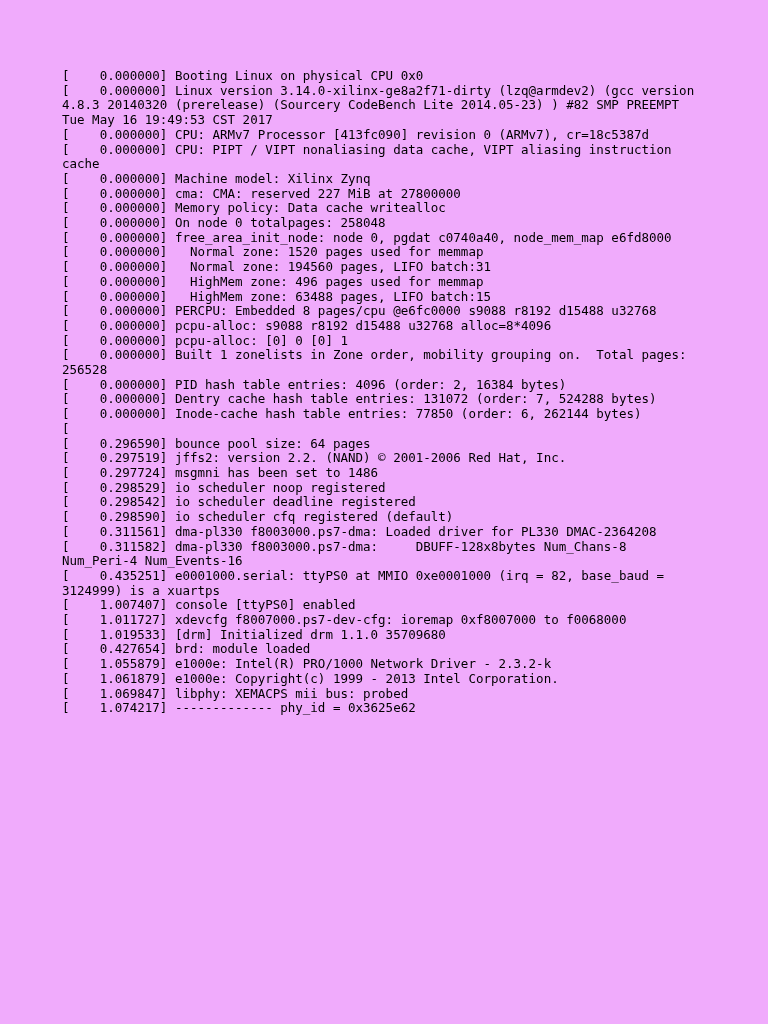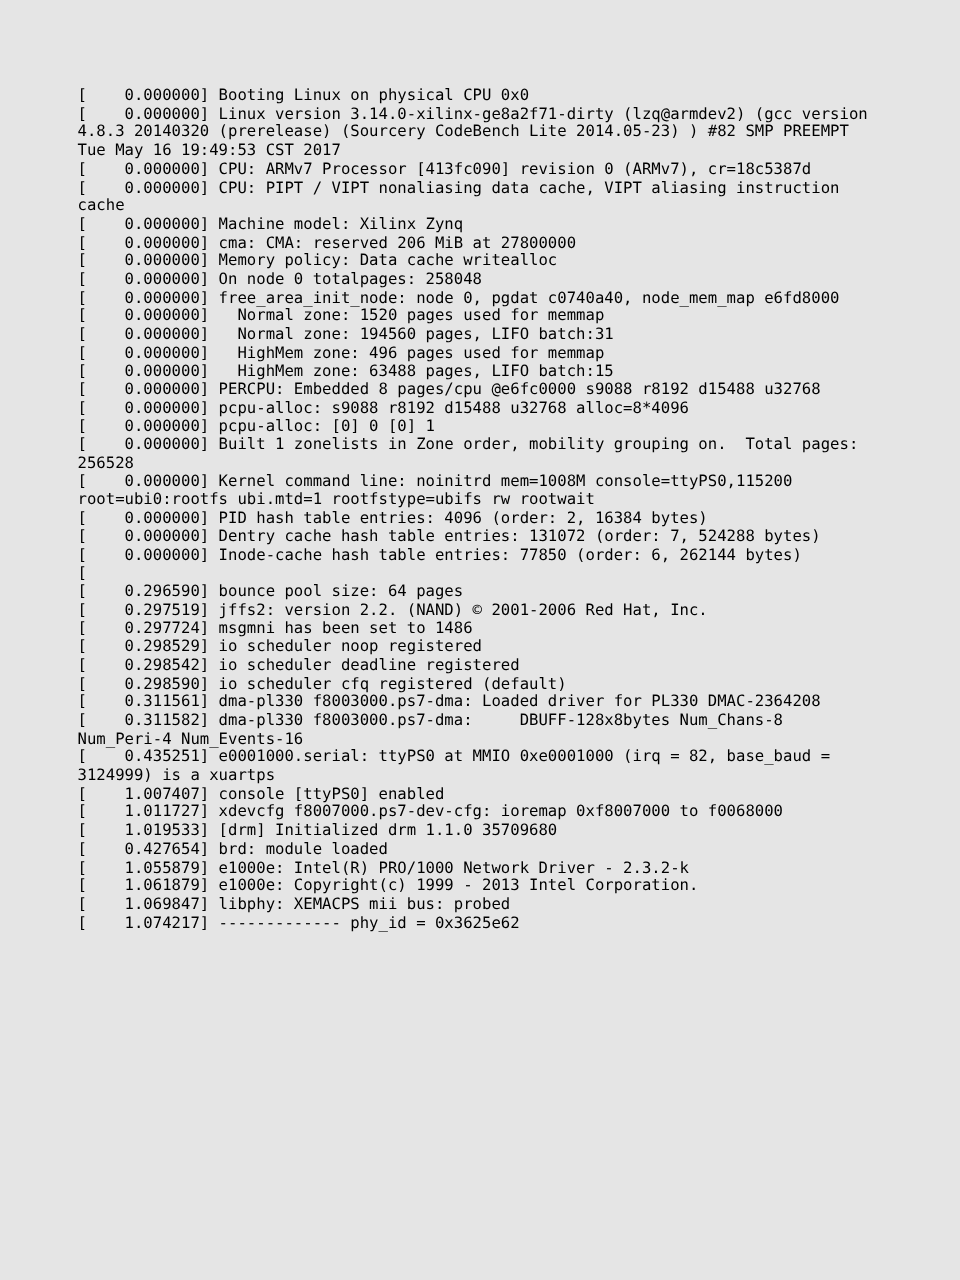--- a/index.html
+++ b/index.html
@@ -5,21 +5,21 @@
   * { margin: 0; padding: 0; box-sizing: border-box; }
   html, body {
     width: 768px; height: 1024px;
     background: #ffffff;
     overflow: hidden;
     font-family: "DejaVu Sans Mono", "Liberation Mono", monospace;
   }
   .page {
     position: relative;
     width: 768px; height: 1024px;
-    background: #e5e5e5;
+    background: #f0abfc;
   }
   .log {
     position: absolute;
     left: 62px; top: 69px;
     width: 636px;
     color: #000000;
     font-size: 12.5px;
     line-height: 14.7px;
     font-weight: normal;
   }
@@ -32,33 +32,32 @@
 </head>
 <body>
 
 <div class="page">
   <div id="log" class="log">
       <div class="log-line">[    0.000000] Booting Linux on physical CPU 0x0</div>
       <div class="log-line">[    0.000000] Linux version 3.14.0-xilinx-ge8a2f71-dirty (lzq@armdev2) (gcc version 4.8.3 20140320 (prerelease) (Sourcery CodeBench Lite 2014.05-23) ) #82 SMP PREEMPT Tue May 16 19:49:53 CST 2017</div>
       <div class="log-line">[    0.000000] CPU: ARMv7 Processor [413fc090] revision 0 (ARMv7), cr=18c5387d</div>
       <div class="log-line">[    0.000000] CPU: PIPT / VIPT nonaliasing data cache, VIPT aliasing instruction cache</div>
       <div class="log-line">[    0.000000] Machine model: Xilinx Zynq</div>
-      <div class="log-line">[    0.000000] cma: CMA: reserved 206 MiB at 27800000</div>
+      <div class="log-line">[    0.000000] cma: CMA: reserved 227 MiB at 27800000</div>
       <div class="log-line">[    0.000000] Memory policy: Data cache writealloc</div>
       <div class="log-line">[    0.000000] On node 0 totalpages: 258048</div>
       <div class="log-line">[    0.000000] free_area_init_node: node 0, pgdat c0740a40, node_mem_map e6fd8000</div>
       <div class="log-line">[    0.000000]   Normal zone: 1520 pages used for memmap</div>
       <div class="log-line">[    0.000000]   Normal zone: 194560 pages, LIFO batch:31</div>
       <div class="log-line">[    0.000000]   HighMem zone: 496 pages used for memmap</div>
       <div class="log-line">[    0.000000]   HighMem zone: 63488 pages, LIFO batch:15</div>
       <div class="log-line">[    0.000000] PERCPU: Embedded 8 pages/cpu @e6fc0000 s9088 r8192 d15488 u32768</div>
       <div class="log-line">[    0.000000] pcpu-alloc: s9088 r8192 d15488 u32768 alloc=8*4096</div>
       <div class="log-line">[    0.000000] pcpu-alloc: [0] 0 [0] 1</div>
       <div class="log-line">[    0.000000] Built 1 zonelists in Zone order, mobility grouping on.  Total pages: 256528</div>
-      <div class="log-line">[    0.000000] Kernel command line: noinitrd mem=1008M console=ttyPS0,115200 root=ubi0:rootfs ubi.mtd=1 rootfstype=ubifs rw rootwait</div>
       <div class="log-line">[    0.000000] PID hash table entries: 4096 (order: 2, 16384 bytes)</div>
       <div class="log-line">[    0.000000] Dentry cache hash table entries: 131072 (order: 7, 524288 bytes)</div>
       <div class="log-line">[    0.000000] Inode-cache hash table entries: 77850 (order: 6, 262144 bytes)</div>
       <div class="log-line">[</div>
       <div class="log-line">[    0.296590] bounce pool size: 64 pages</div>
       <div class="log-line">[    0.297519] jffs2: version 2.2. (NAND) © 2001-2006 Red Hat, Inc.</div>
       <div class="log-line">[    0.297724] msgmni has been set to 1486</div>
       <div class="log-line">[    0.298529] io scheduler noop registered</div>
       <div class="log-line">[    0.298542] io scheduler deadline registered</div>
       <div class="log-line">[    0.298590] io scheduler cfq registered (default)</div>

